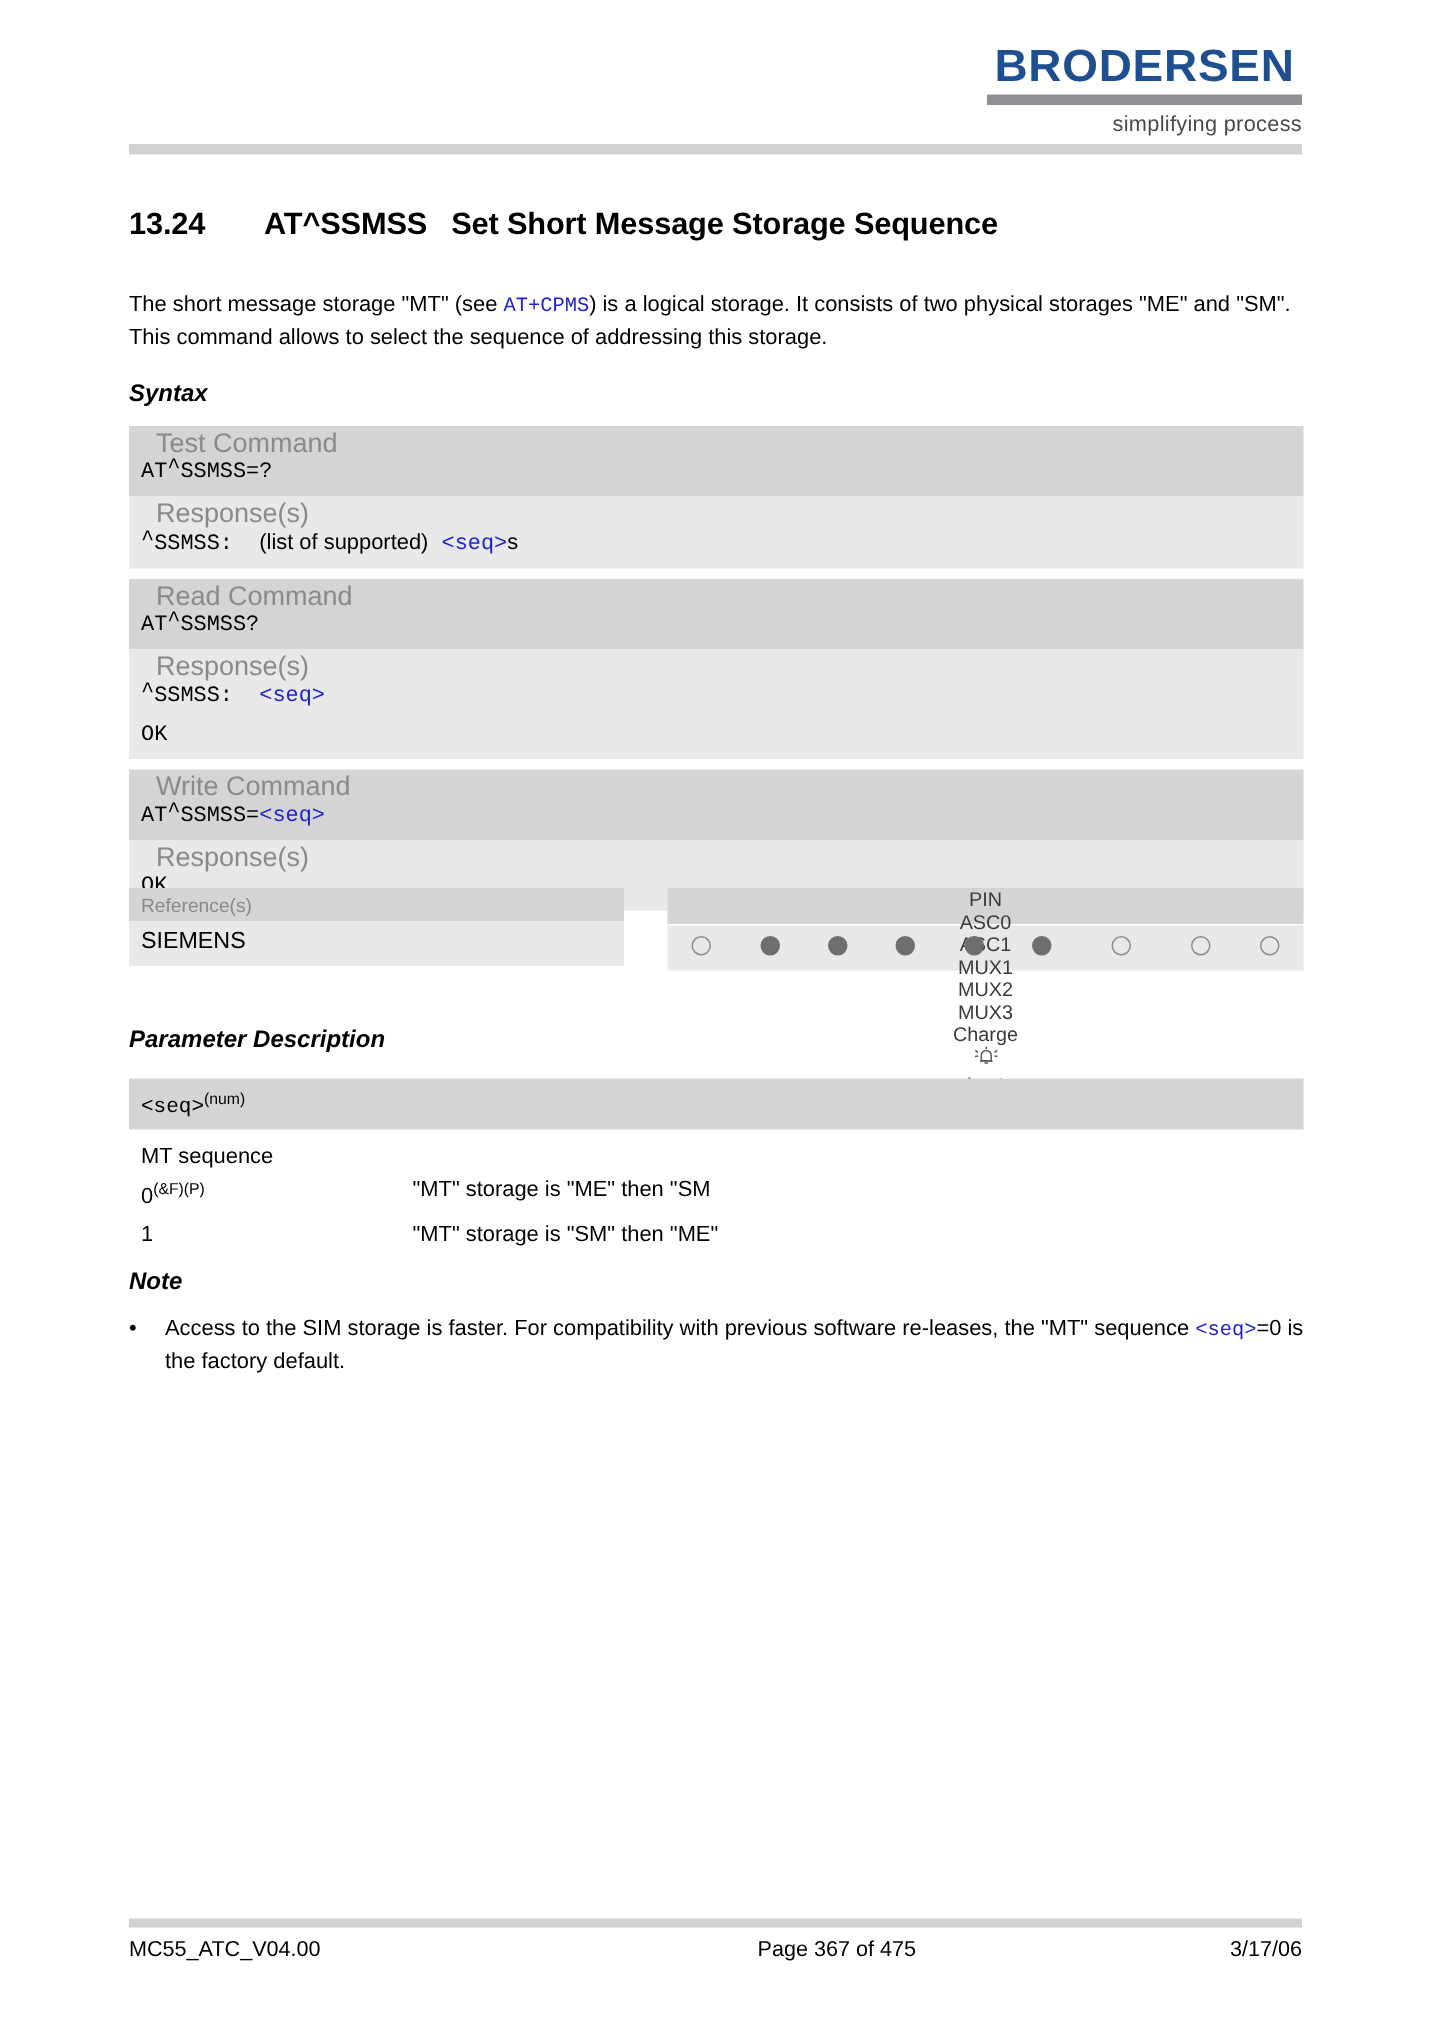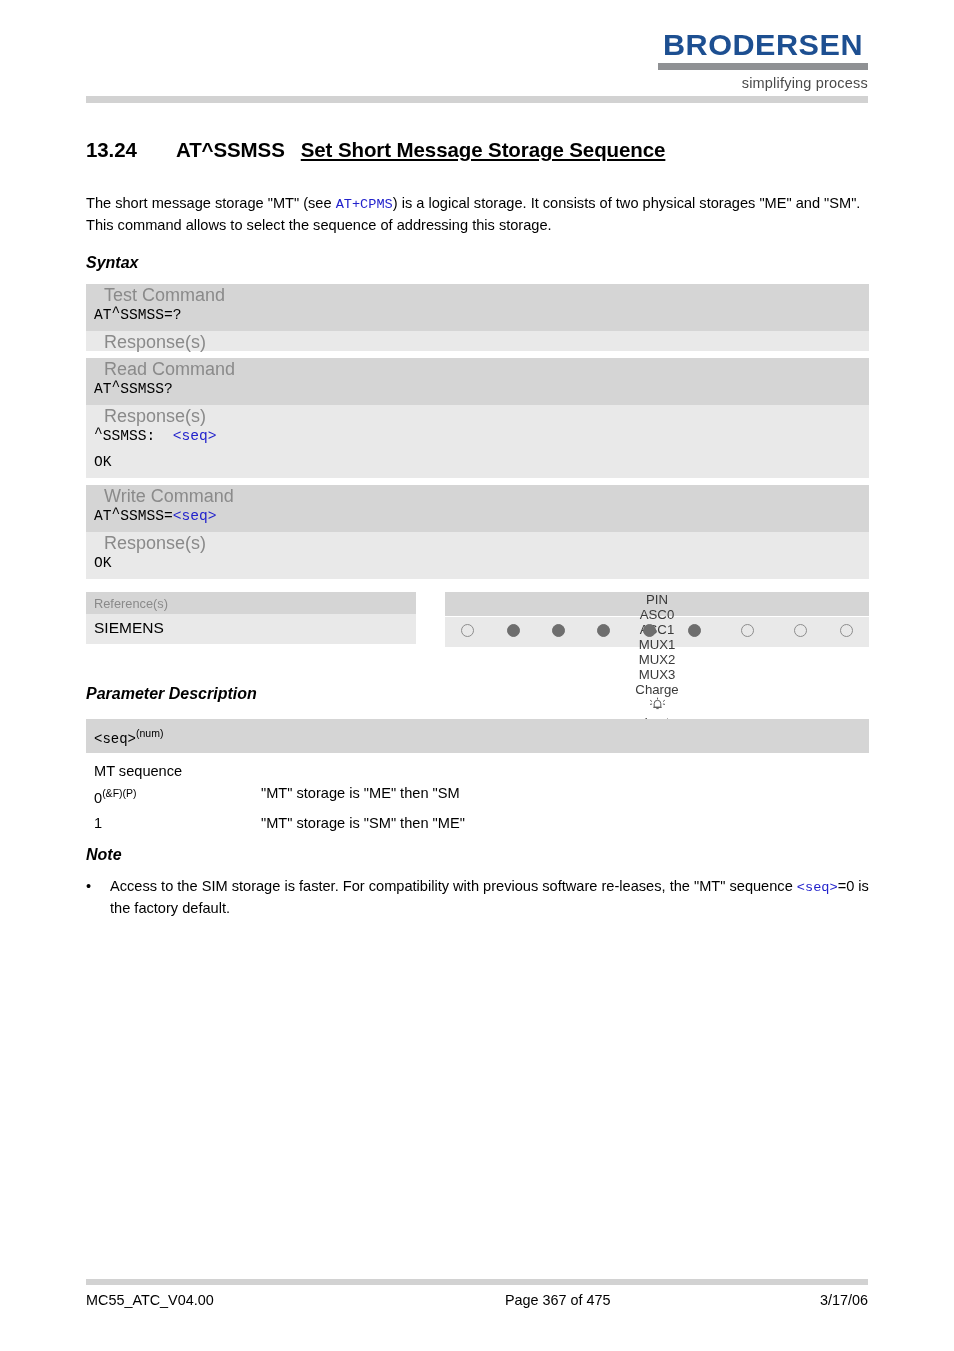--- a/index.html
+++ b/index.html
@@ -71,21 +71,20 @@
   
   .chapter-title {
     position: absolute;
     left: 86px;
     top: 138px;
     width: 800px;
     font-size: 20.5px;
     font-weight: bold;
     color: #000;
     letter-spacing: -0.1px;
-    text-decoration: underline;
   }
   .chapter-title .num { display: inline-block; min-width: 90px; }
   .chapter-title .cmd { display: inline-block; margin-right: 16px; }
 
   
   .intro {
     position: absolute;
     left: 86px;
     top: 193px;
     width: 788px;
@@ -229,20 +228,21 @@
   .param-desc {
     font-size: 14.6px;
     padding: 8px 8px 0 8px;
     line-height: 20px;
   }
   .param-row {
     display: flex;
     font-size: 14.6px;
     line-height: 25px;
     padding-left: 8px;
+    gap: 14px;
   }
   .param-row .pv { width: 167px; flex: none; }
   .param-row .pv sup { font-size: 10.5px; }
   .param-row .pd { flex: 1; }
 
   
   .note-list {
     position: absolute;
     left: 86px;
     top: 876px;
@@ -302,20 +302,21 @@
 
   <div class="syntax-table">
 
     <div class="syn-block">
       <div class="band-cmd">
         <div class="lbl">Test Command</div>
         <div class="val"><span>AT</span><span class="caret">^</span><span>SSMSS=?</span></div>
       </div>
       <div class="band-resp">
         <div class="lbl">Response(s)</div>
+        <div class="val"><span class="caret">^</span><span>SSMSS:</span>&nbsp; <span class="sans">(list of supported)</span> <span class="blue">&lt;seq&gt;</span><span class="sans">s</span></div>
       </div>
     </div>
 
     <div class="syn-block">
       <div class="band-cmd">
         <div class="lbl">Read Command</div>
         <div class="val"><span>AT</span><span class="caret">^</span><span>SSMSS?</span></div>
       </div>
       <div class="band-resp">
         <div class="lbl">Response(s)</div>

